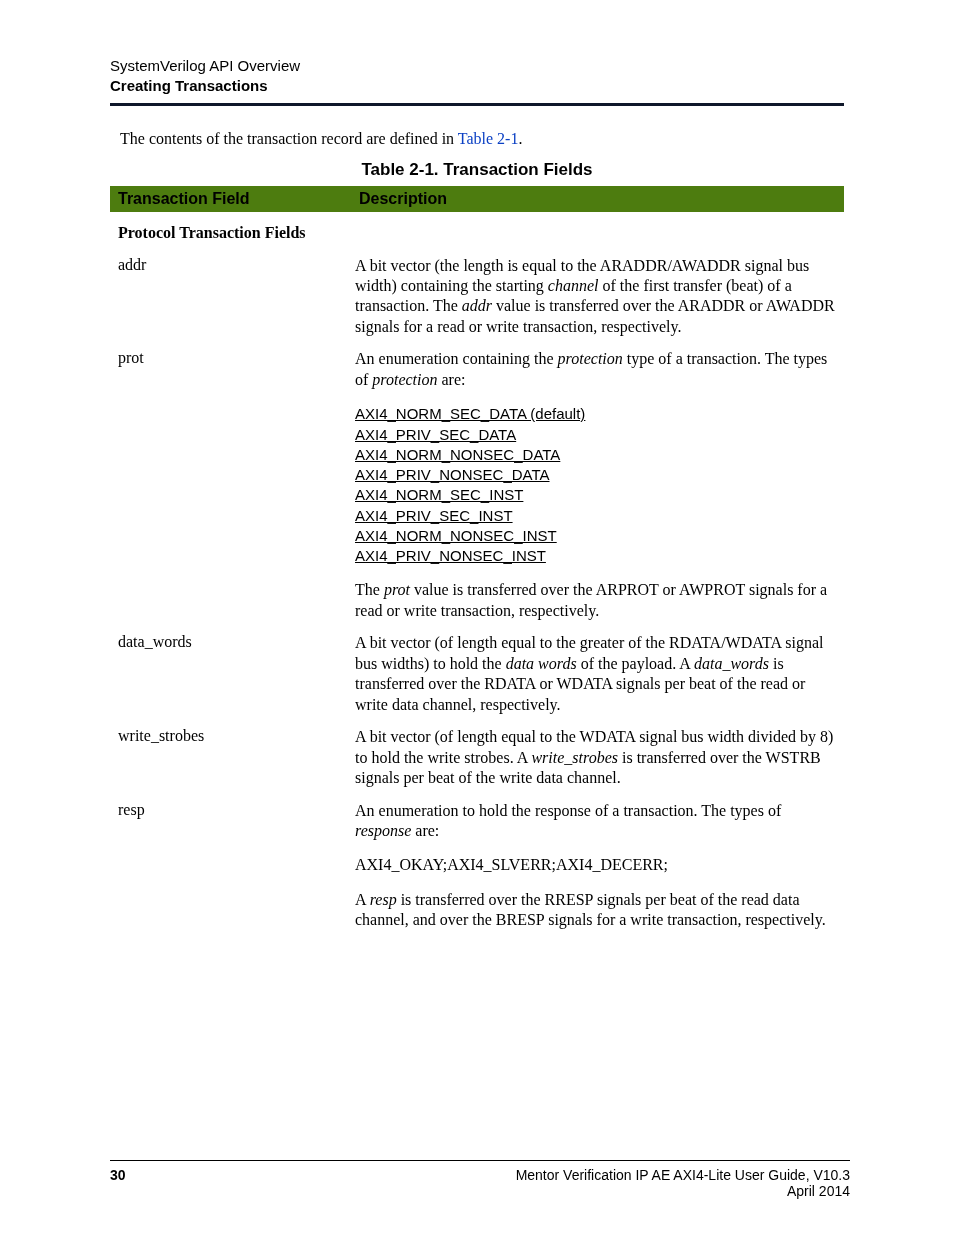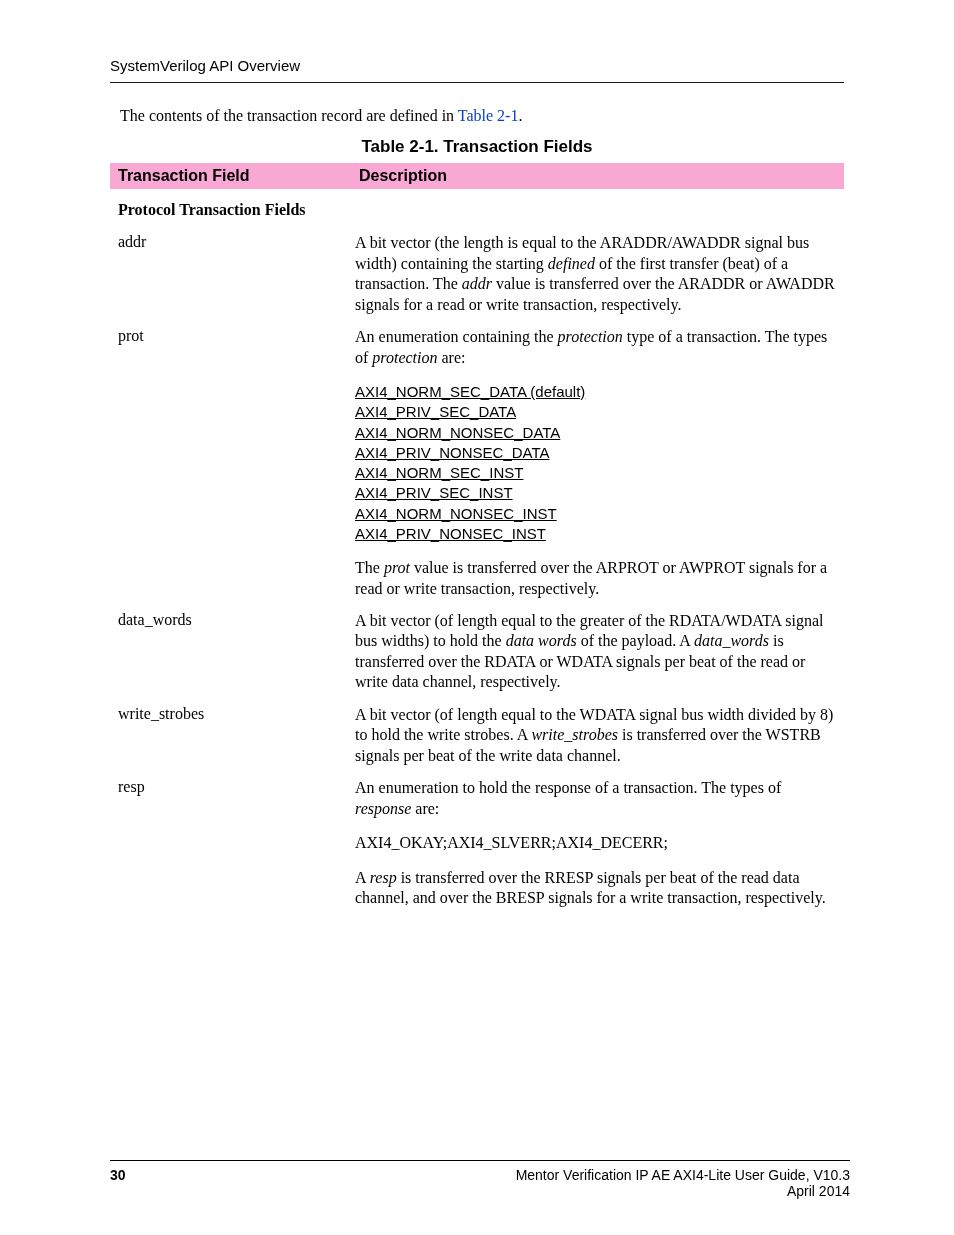--- a/index.html
+++ b/index.html
@@ -13,21 +13,21 @@
     padding: 56px 110px 40px 110px;
     box-sizing: border-box;
     min-height: 1235px;
     position: relative;
   }
   .hdr {
     font-family: Arial, Helvetica, sans-serif;
     font-size: 15px;
     line-height: 1.35;
     padding-bottom: 6px;
-    border-bottom: 1px solid #0f172a;
+    border-bottom: 3px solid #0f172a;
     margin-bottom: 24px;
   }
   .hdr .line1 { font-weight: normal; }
   .hdr .line2 { font-weight: bold; }
   .intro {
     font-size: 16px;
     margin: 0 0 12px 10px;
   }
   .xref { color: #0b40c4; }
   .table-title {
@@ -38,21 +38,21 @@
     margin: 10px 0 6px 0;
   }
   table.fields {
     border-collapse: collapse;
     width: 100%;
   }
   .colhdr td {
     font-family: Arial, Helvetica, sans-serif;
     font-weight: bold;
     font-size: 16px;
-    background: #f9a8d4;
+    background: #4d7c0f;
     padding: 4px 8px 4px 8px;
   }
   .sechdr td {
     font-family: Liberation Serif, serif;
     font-weight: bold;
     font-size: 16px;
     padding: 12px 8px 8px 8px;
   }
   td.fname {
     font-size: 16px;
@@ -99,41 +99,42 @@
   .footer .right { text-align: right; }
   em { font-style: italic; }
 </style>
 </head>
 <body>
 
 <div class="page">
 
   <div class="hdr">
     <div class="line1">SystemVerilog API Overview</div>
+    <div class="line2">Creating Transactions</div>
   </div>
 
   <p class="intro">
     <span>The contents of the transaction record are defined in </span><span class="xref">Table 2-1</span><span>.</span>
   </p>
 
   <div class="table-title">Table 2-1. Transaction Fields</div>
 
   <table class="fields">
     <tbody>
         <tr class="colhdr">
       <td>Transaction Field</td>
       <td>Description</td>
     </tr>
     <tr class="sechdr">
       <td colspan="2">Protocol Transaction Fields</td>
     </tr>
 
     <tr>
       <td class="fname">addr</td>
-      <td class="fdesc">A bit vector (the length is equal to the ARADDR/AWADDR signal bus width) containing the starting <em>defined</em> of the first transfer (beat) of a transaction. The <em>addr</em> value is transferred over the ARADDR or AWADDR signals for a read or write transaction, respectively.</td>
+      <td class="fdesc">A bit vector (the length is equal to the ARADDR/AWADDR signal bus width) containing the starting <em>channel</em> of the first transfer (beat) of a transaction. The <em>addr</em> value is transferred over the ARADDR or AWADDR signals for a read or write transaction, respectively.</td>
     </tr>
 
     <tr>
       <td class="fname">prot</td>
       <td class="fdesc">
         <div class="para">An enumeration containing the <em>protection</em> type of a transaction. The types of <em>protection</em> are:</div>
         <div class="para enumlist">
               <span class="enumitem">AXI4_NORM_SEC_DATA (default)</span>
               <span class="enumitem">AXI4_PRIV_SEC_DATA</span>
               <span class="enumitem">AXI4_NORM_NONSEC_DATA</span>

